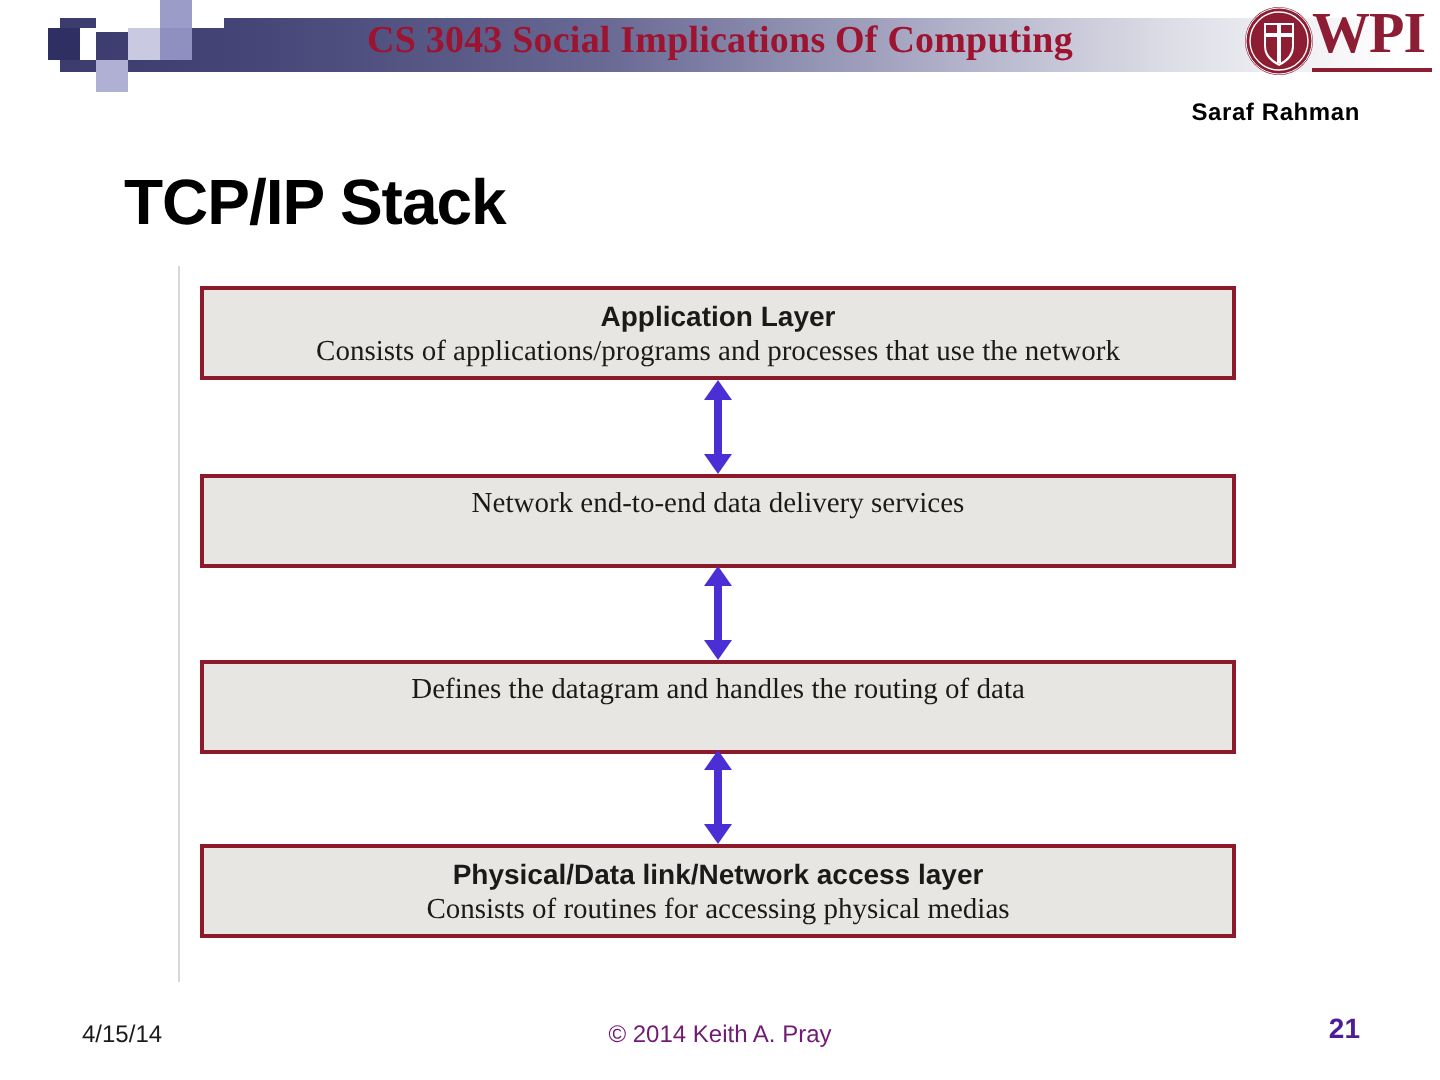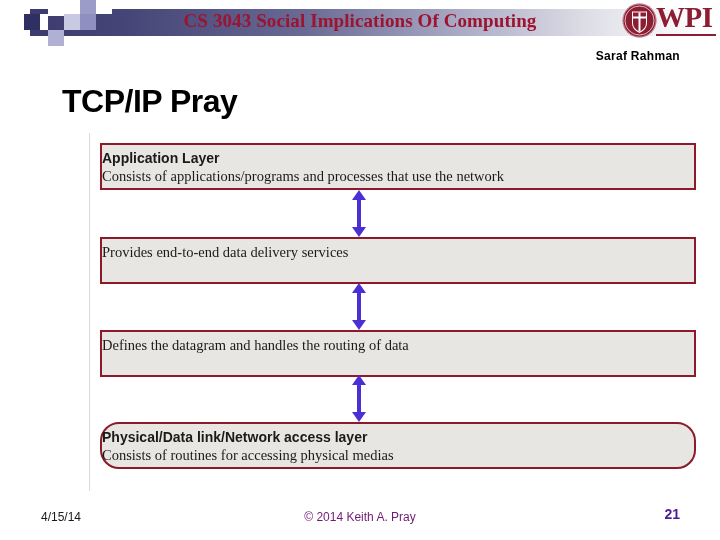--- a/index.html
+++ b/index.html
@@ -125,31 +125,32 @@
   
   .stack {
     position: absolute;
     left: 100px;
     top: 143px;
     width: 518px;
   }
   .layer-box {
     position: absolute;
     left: 0;
-    width: 596px;
+    width: 518px;
     box-sizing: border-box;
     border: 2px solid #8c1a2a;
     background: #e8e6e2;
+    text-align: center;
     padding-top: 4px;
     height: 47px;
   }
   .layer-box.b0 { top: 0px; }
   .layer-box.b1 { top: 94px; }
   .layer-box.b2 { top: 187px; }
-  .layer-box.b3 { top: 279px; border-radius: 19px; }
+  .layer-box.b3 { top: 279px; }
 
   .layer-title {
     font-family: "Liberation Sans", sans-serif;
     font-weight: bold;
     font-size: 14px;
     color: #1a1a1a;
     line-height: 18px;
   }
   .layer-desc {
     font-family: "Liberation Serif", serif;
@@ -226,39 +227,39 @@
       <rect x="33" y="19" width="4" height="38" fill="#ffffff"></rect>
       <circle cx="35" cy="35" r="33" fill="none" stroke="#ffffff" stroke-width="1"></circle>
     </svg>
     <div class="wpi-word">WPI</div>
     <div class="wpi-rule"></div>
   </div>
 </div>
 
 <div class="presenter">Saraf Rahman</div>
 
-<div class="slide-title">TCP/IP Pray</div>
+<div class="slide-title">TCP/IP Stack</div>
 
 <div class="content-rule"></div>
 
 <div class="stack">
 
   <div class="layer-box b0">
     <div class="layer-title">Application Layer</div>
     <div class="layer-desc">Consists of applications/programs and processes that use the network</div>
   </div>
 
   <svg class="arrow a0" viewBox="0 0 16 47">
     <rect x="6" y="7" width="4" height="33" fill="#4b2fd4"></rect>
     <polygon points="8,0 15,10 1,10" fill="#4b2fd4"></polygon>
     <polygon points="8,47 15,37 1,37" fill="#4b2fd4"></polygon>
   </svg>
 
   <div class="layer-box b1">
-    <div class="layer-desc">Provides end-to-end data delivery services</div>
+    <div class="layer-desc">Network end-to-end data delivery services</div>
   </div>
 
   <svg class="arrow a1" viewBox="0 0 16 47">
     <rect x="6" y="7" width="4" height="33" fill="#4b2fd4"></rect>
     <polygon points="8,0 15,10 1,10" fill="#4b2fd4"></polygon>
     <polygon points="8,47 15,37 1,37" fill="#4b2fd4"></polygon>
   </svg>
 
   <div class="layer-box b2">
     <div class="layer-desc">Defines the datagram and handles the routing of data</div>

